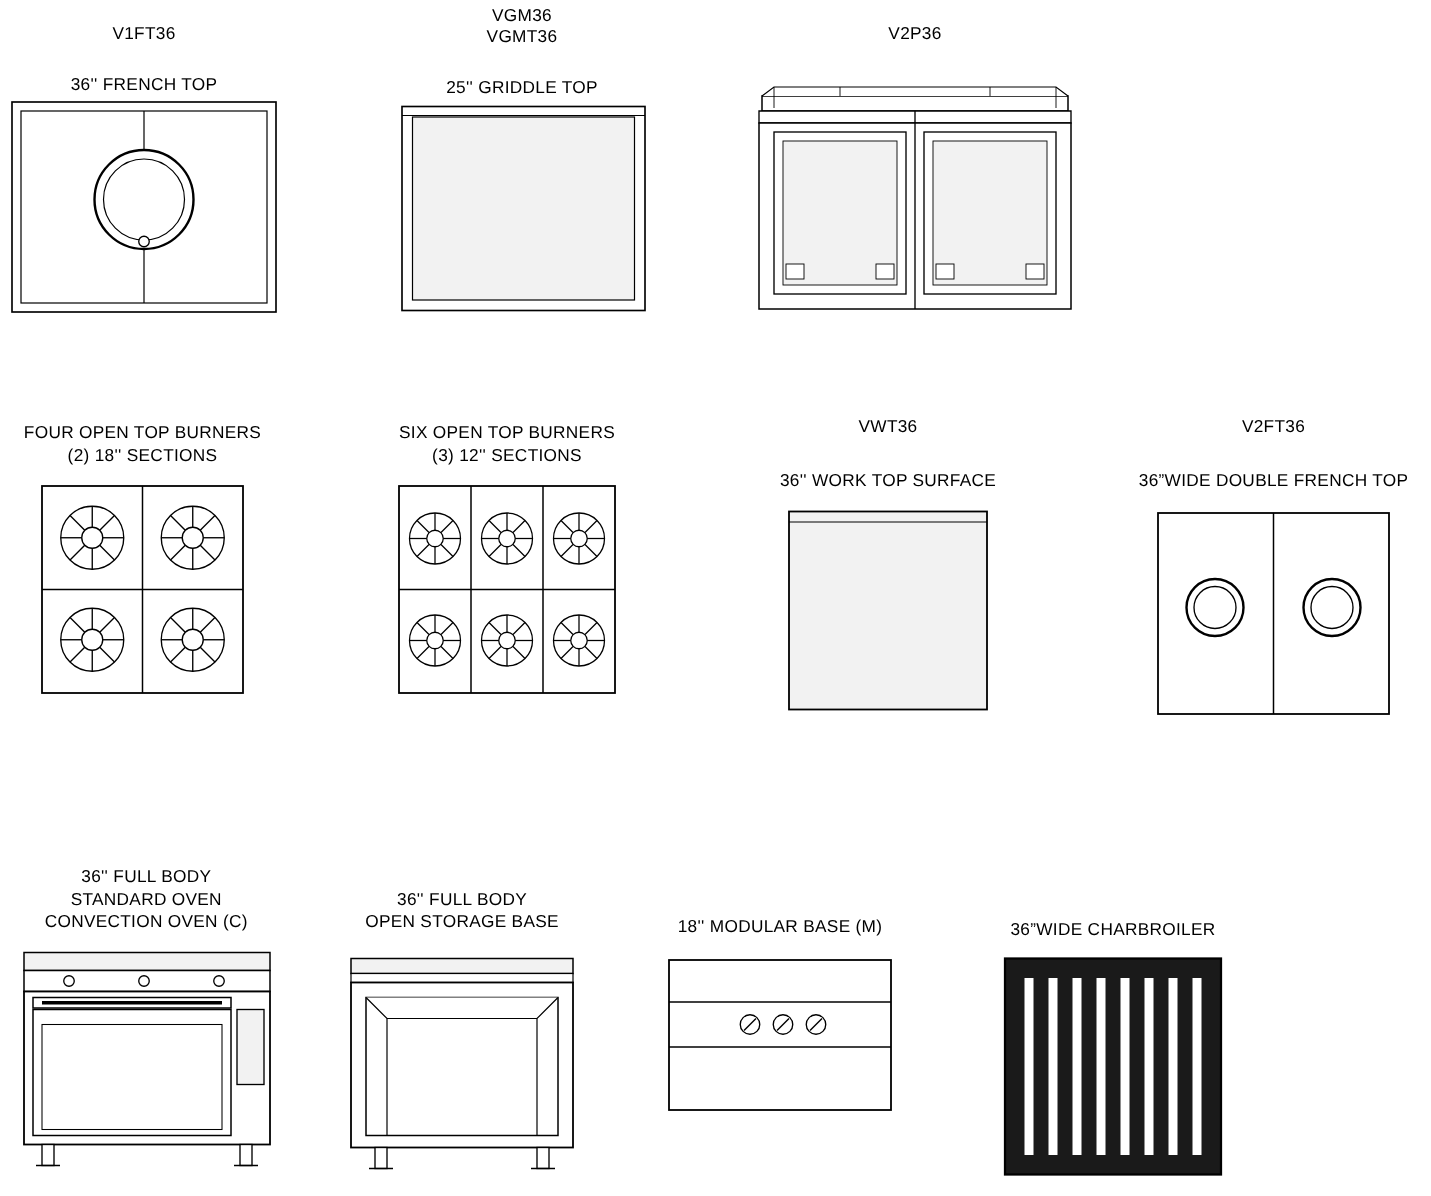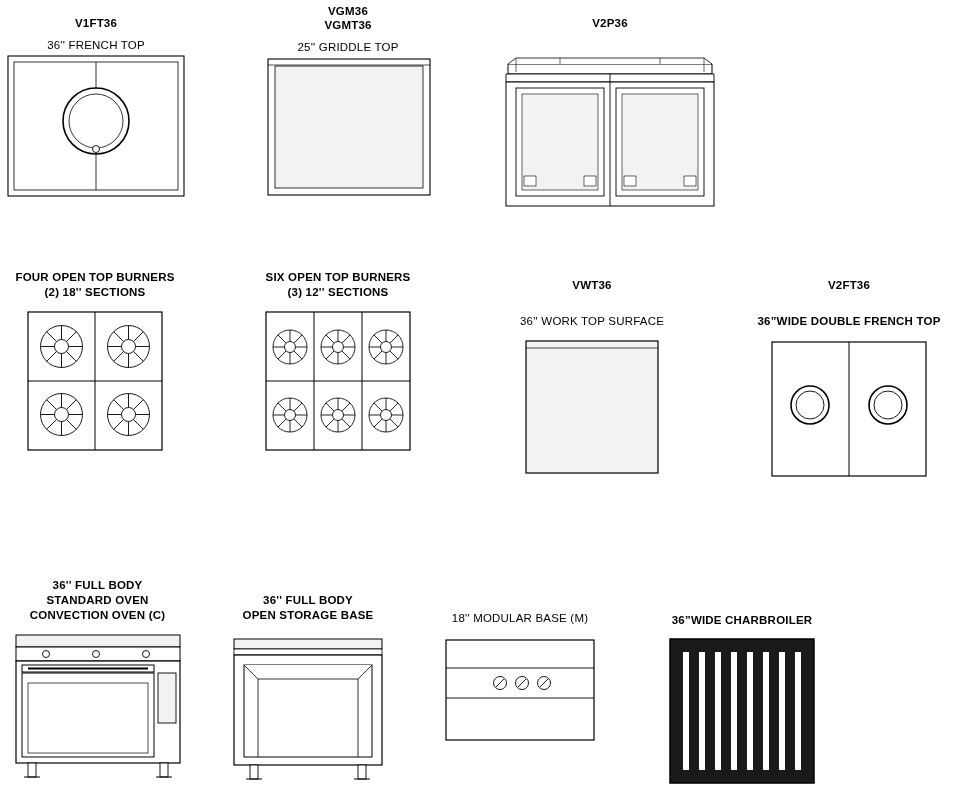--- a/index.html
+++ b/index.html
@@ -7,33 +7,33 @@
     width:954px;height:797px;
     background:#ffffff;
     font-family:"Liberation Sans", sans-serif;
     color:#000;
     position:relative;
     overflow:hidden;
   }
   .cell{position:absolute;}
   .code{
     text-align:center;
-    font-weight:bold;
+    font-weight:normal;
     font-size:11.5px;
     line-height:14px;
     letter-spacing:.2px;
   }
   .caption{
     text-align:center;
     font-size:11.5px;
     line-height:15px;
     letter-spacing:.2px;
-    margin-top:8px;
+    margin-top:20px;
   }
-  .caption.bold{font-weight:bold;}
+  .caption.bold{font-weight:normal;}
   .art{position:relative;margin:0 auto;}
   svg{display:block;overflow:visible;}
 
   
   #c-v1ft36{left:6px;top:16px;width:180px;}
   #c-vgm36{left:258px;top:4px;width:180px;}
   #c-v2p36{left:500px;top:16px;width:220px;}
 
   
   #c-v4b36{left:0px;top:262px;width:190px;}

